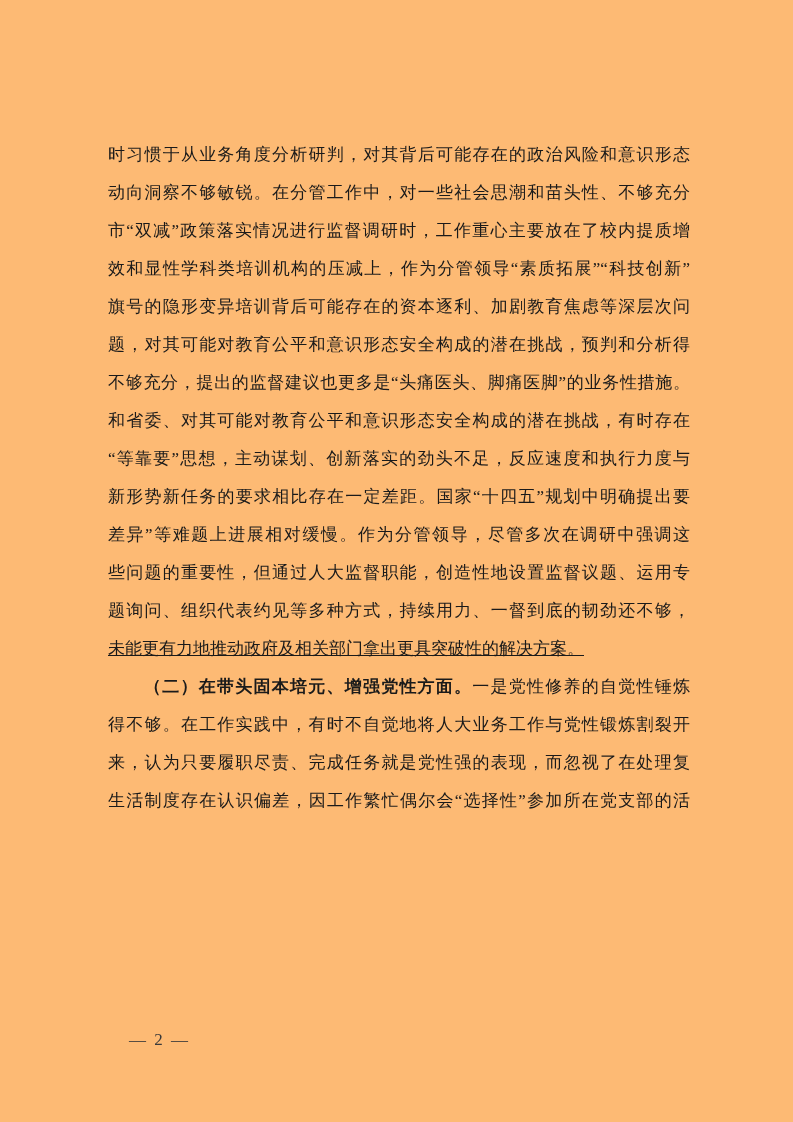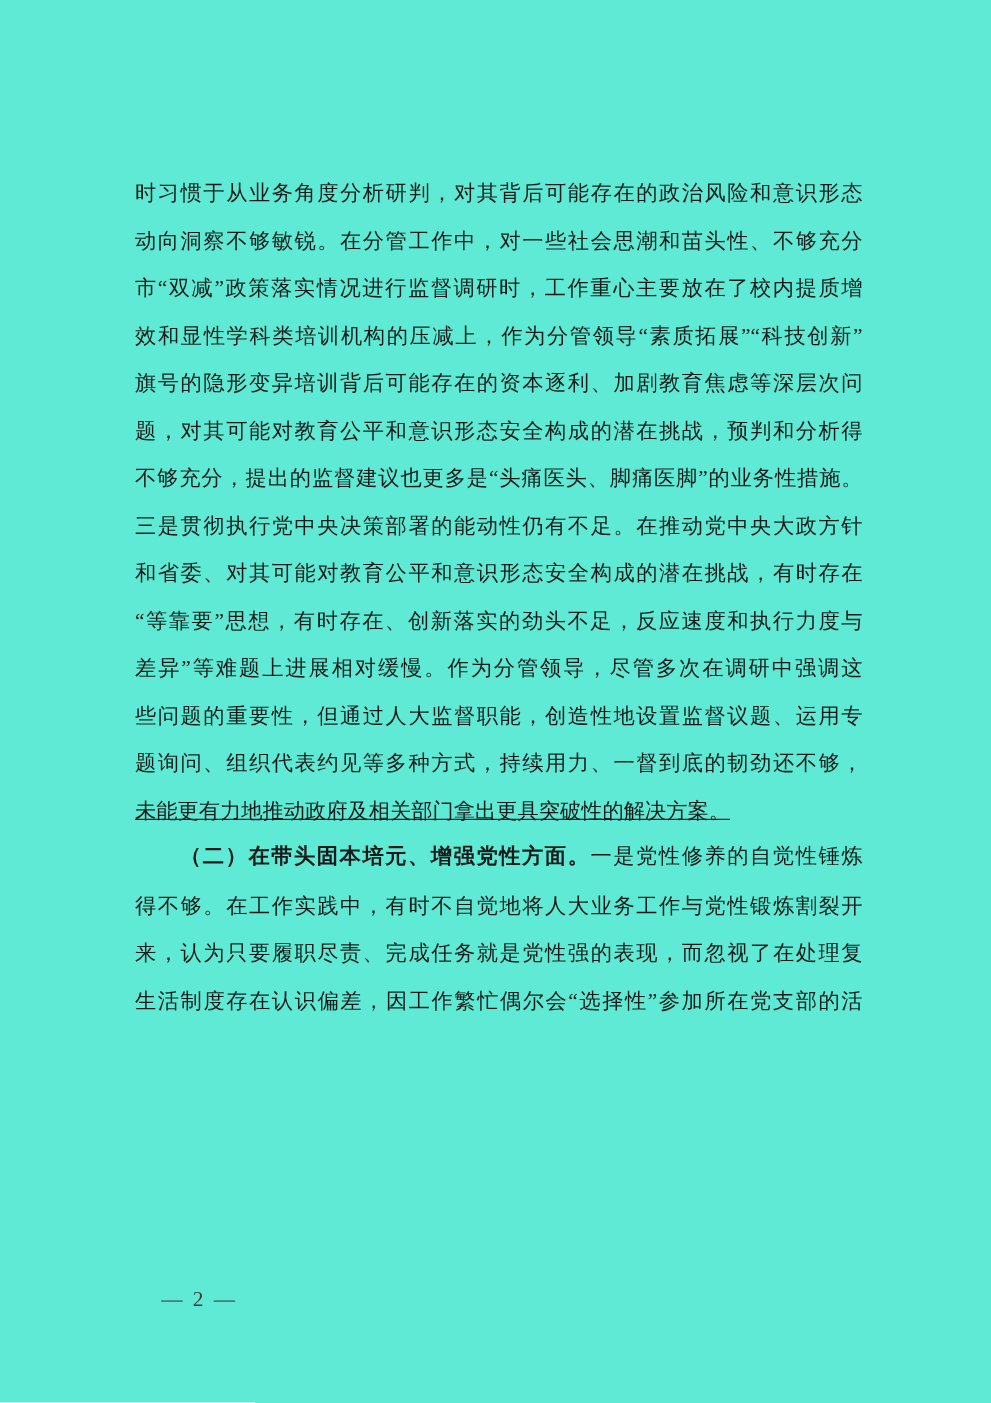--- a/index.html
+++ b/index.html
@@ -4,21 +4,21 @@
 <style>
   html, body {
     margin: 0;
     padding: 0;
     background: #ffffff;
   }
   .page {
     position: relative;
     width: 793px;
     height: 1122px;
-    background: #5eead4;
+    background: #fdba74;
     overflow: hidden;
     font-family: "Liberation Serif", "DejaVu Serif", serif;
     color: #1a1a1a;
   }
   .textblock {
     position: absolute;
     left: 108px;
     top: 136px;
     width: 582px;
   }
@@ -29,21 +29,20 @@
     text-align: justify;
     text-align-last: justify;
     white-space: nowrap;
   }
   .line.para-end {
     text-align-last: left;
     text-decoration: underline;
   }
   .line.indent {
     padding-left: 36px;
-    font-family: Liberation Mono, monospace;
   }
   .head {
     font-weight: bold;
   }
   .footer {
     position: absolute;
     left: 129px;
     top: 1029px;
     font-size: 17px;
     line-height: 22px;
@@ -56,23 +55,23 @@
 
 <div class="page">
   <div class="textblock">
     <div class="line">时习惯于从业务角度分析研判，对其背后可能存在的政治风险和意识形态</div>
     <div class="line">动向洞察不够敏锐。在分管工作中，对一些社会思潮和苗头性、不够充分</div>
     <div class="line">市“双减”政策落实情况进行监督调研时，工作重心主要放在了校内提质增</div>
     <div class="line">效和显性学科类培训机构的压减上，作为分管领导“素质拓展”“科技创新”</div>
     <div class="line">旗号的隐形变异培训背后可能存在的资本逐利、加剧教育焦虑等深层次问</div>
     <div class="line">题，对其可能对教育公平和意识形态安全构成的潜在挑战，预判和分析得</div>
     <div class="line">不够充分，提出的监督建议也更多是“头痛医头、脚痛医脚”的业务性措施。</div>
-    <div class="line">三是贯彻执行党中央决策部署的能动性仍有不足。在推动党中央大政方针</div>
     <div class="line">和省委、对其可能对教育公平和意识形态安全构成的潜在挑战，有时存在</div>
-    <div class="line">“等靠要”思想，有时存在、创新落实的劲头不足，反应速度和执行力度与</div>
+    <div class="line">“等靠要”思想，主动谋划、创新落实的劲头不足，反应速度和执行力度与</div>
+    <div class="line">新形势新任务的要求相比存在一定差距。国家“十四五”规划中明确提出要</div>
     <div class="line">差异”等难题上进展相对缓慢。作为分管领导，尽管多次在调研中强调这</div>
     <div class="line">些问题的重要性，但通过人大监督职能，创造性地设置监督议题、运用专</div>
     <div class="line">题询问、组织代表约见等多种方式，持续用力、一督到底的韧劲还不够，</div>
     <div class="line para-end">未能更有力地推动政府及相关部门拿出更具突破性的解决方案。</div>
 
     <div class="line indent"><span class="head">（二）在带头固本培元、增强党性方面。</span><span>一是党性修养的自觉性锤炼</span></div>
     <div class="line">得不够。在工作实践中，有时不自觉地将人大业务工作与党性锻炼割裂开</div>
     <div class="line">来，认为只要履职尽责、完成任务就是党性强的表现，而忽视了在处理复</div>
     <div class="line">生活制度存在认识偏差，因工作繁忙偶尔会“选择性”参加所在党支部的活</div>
   </div>

